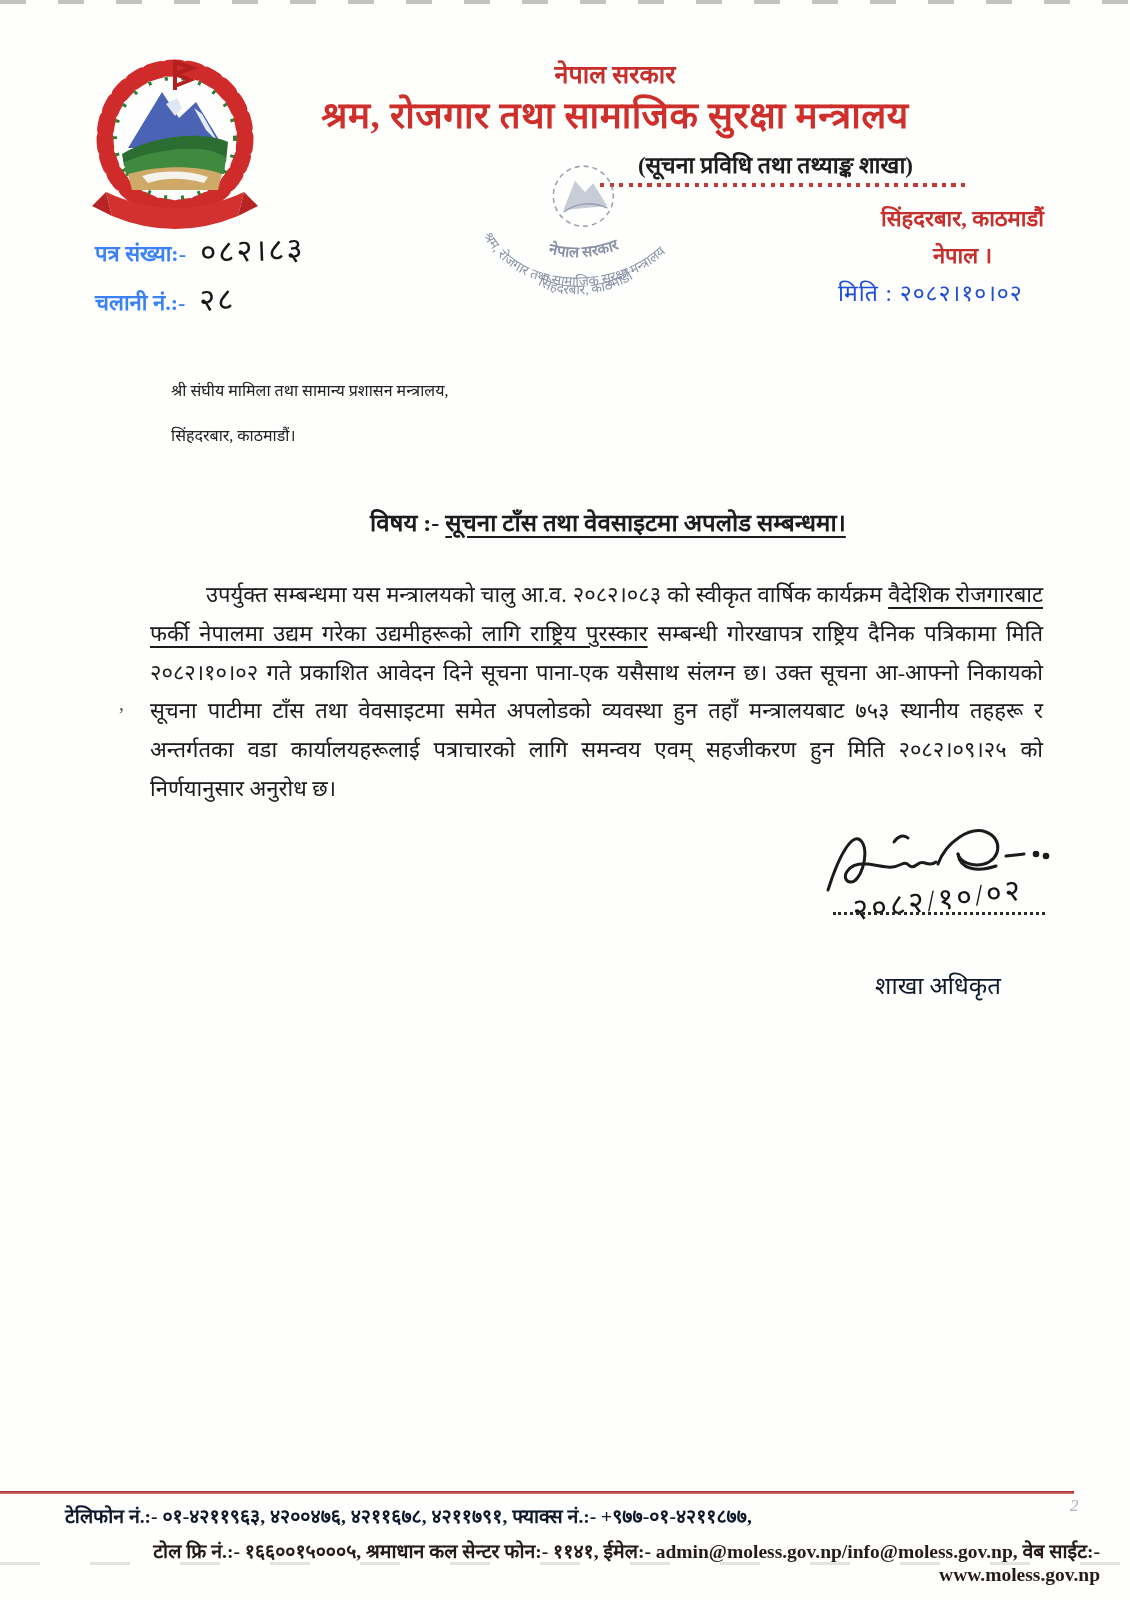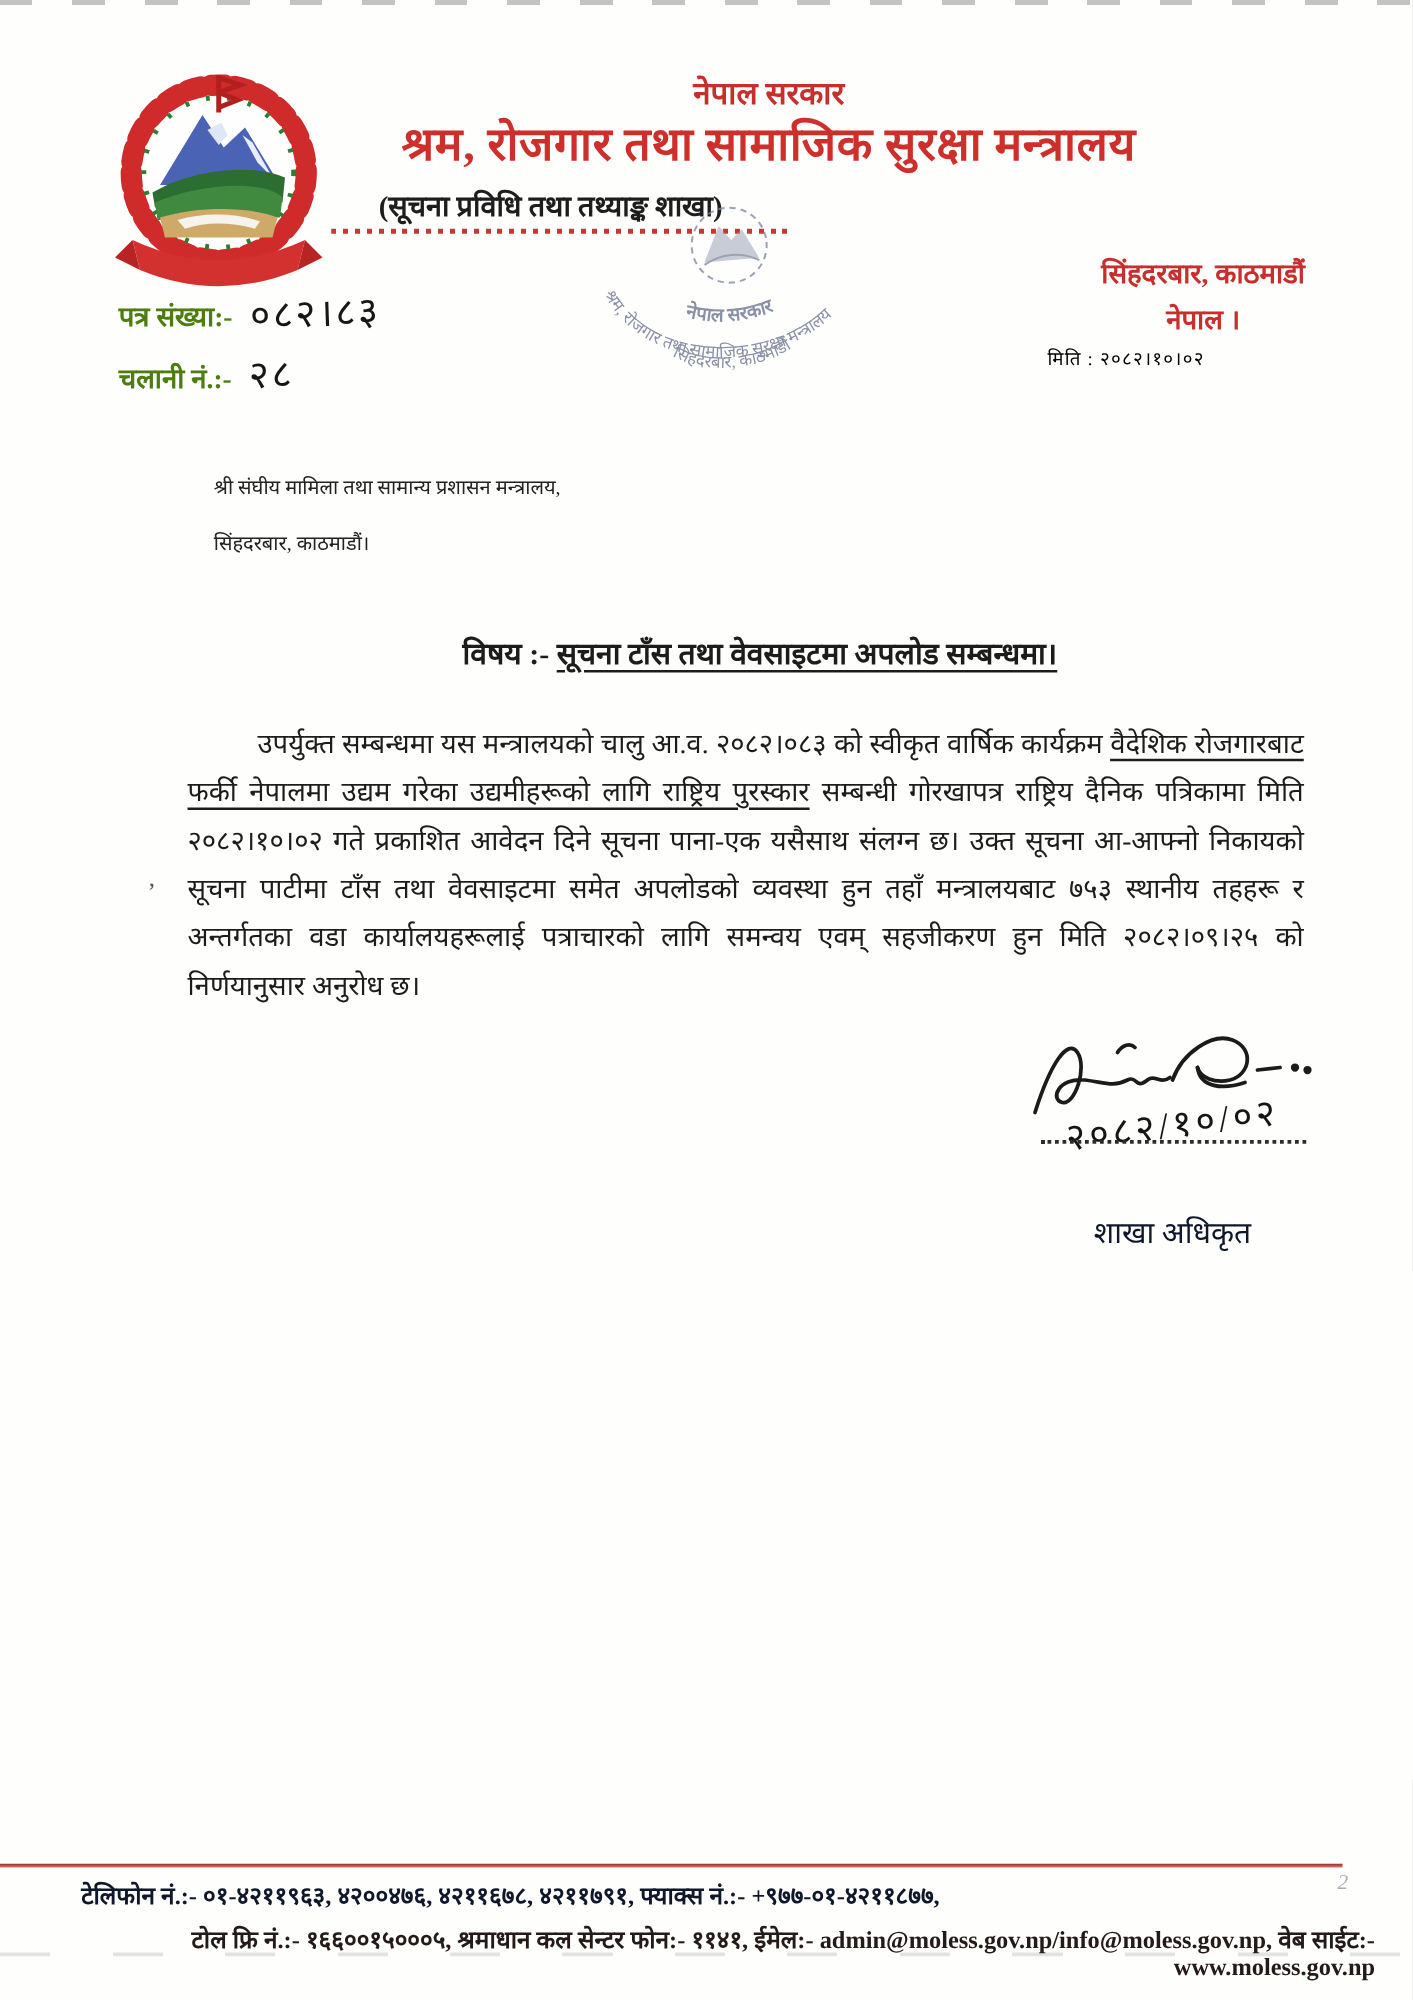--- a/index.html
+++ b/index.html
@@ -35,51 +35,51 @@
     position: absolute; top: 56px; left: 265px; width: 700px;
     text-align: center; font-size: 25px; font-weight: 700; color: #c62f2c;
   }
   .ministry-line {
     position: absolute; top: 88px; left: 205px; width: 820px;
     text-align: center; font-size: 37px; font-weight: 700; color: #ce2f2b;
     letter-spacing: .5px;
   }
   .dept-line {
     position: absolute; top: 148px; left: 265px; width: 700px;
-    text-align: left;
+    text-align: right;
     text-decoration: underline;
   }
   .dept-inner {
     display: inline-block;
     font-size: 23px; font-weight: 700; color: #1d1d1d;
     padding: 0 52px 7px 38px;
     background: repeating-linear-gradient(90deg, #c03a36 0 4px, rgba(0,0,0,0) 4px 9.5px) left bottom / 100% 4px no-repeat;
   }
 
   .stamp {
     position: absolute; left: 462px; top: 158px; width: 250px; height: 160px;
     transform: rotate(-5deg); opacity: .85;
   }
 
   .ref-block { position: absolute; left: 95px; top: 228px; }
   .ref-row { display: flex; align-items: baseline; margin-bottom: 7px; }
-  .ref-label { font-size: 22px; font-weight: 700; color: #4d7c0f; }
+  .ref-label { font-size: 22px; font-weight: 700; color: #3b82f6; }
   .hand {
     font-size: 31px; color: #161616; margin-left: 14px;
     transform: rotate(-2deg); letter-spacing: 2px; font-weight: 500;
   }
 
   .addr-block {
     position: absolute; left: 855px; top: 200px; width: 215px;
     text-align: center; font-size: 22px; font-weight: 700; color: #c62f2c;
     line-height: 37px;
   }
   .date-line {
     position: absolute; left: 838px; top: 276px; width: 250px;
-    font-size: 15px; color: #000000; letter-spacing: 1px;
+    font-size: 23px; color: #1d4ed8; letter-spacing: 1px;
   }
 
   
   .recipient {
     position: absolute; left: 171px; top: 368px;
     font-size: 16px; line-height: 45px; color: #222;
   }
 
   
   .subject {

